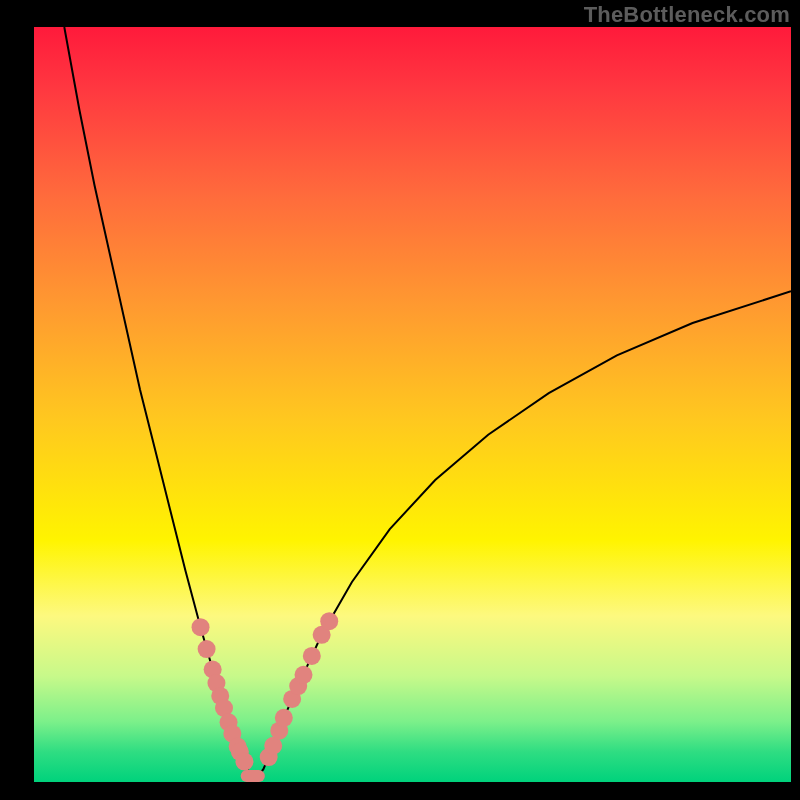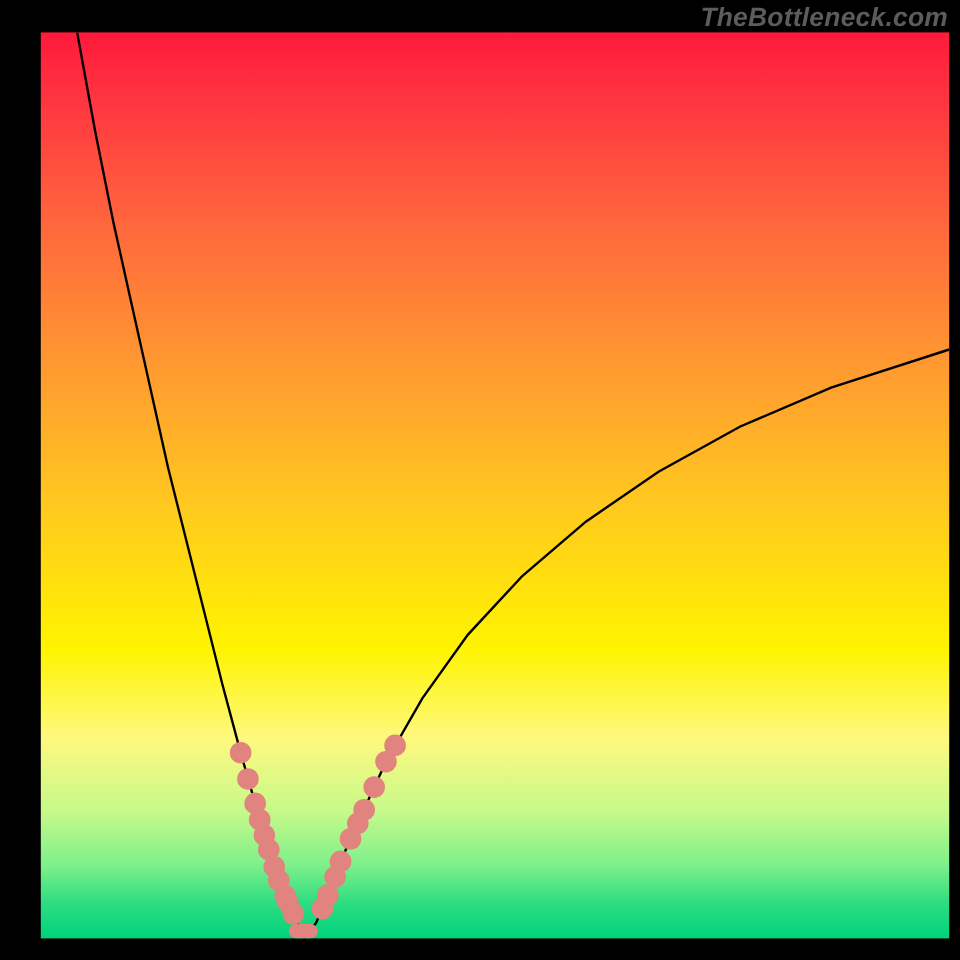--- a/index.html
+++ b/index.html
@@ -11,21 +11,20 @@
     background: #000;
     font-family: Arial, Helvetica, sans-serif;
   }
   .frame {
     position: absolute;
     left: 0;
     top: 0;
     width: 800px;
     height: 564px;
     background: #000;
-    font-style: italic;
   }
   .plot {
     position: absolute;
     left: 34px;
     top: 27px;
     width: 757px;
     height: 755px;
     background: linear-gradient(
       to bottom,
       #ff1a3b 0%,

